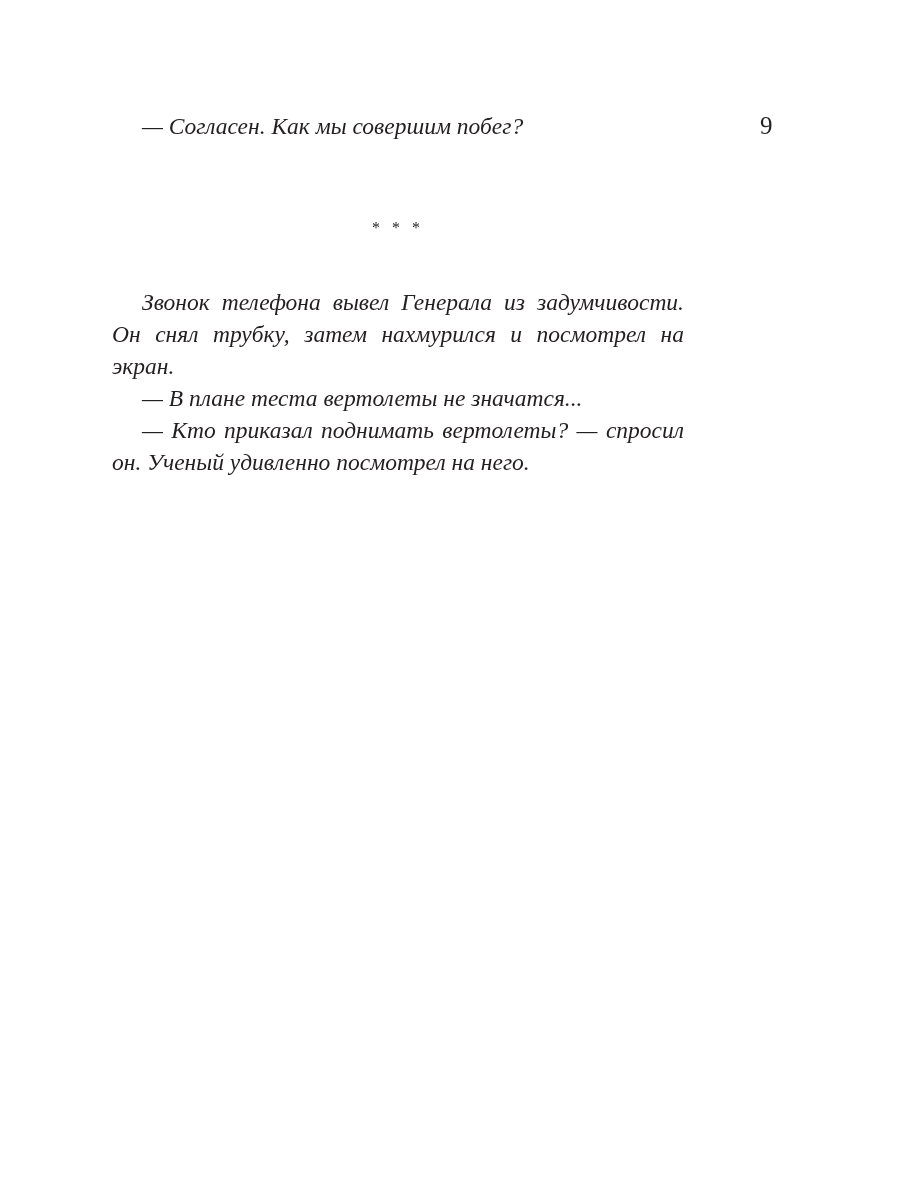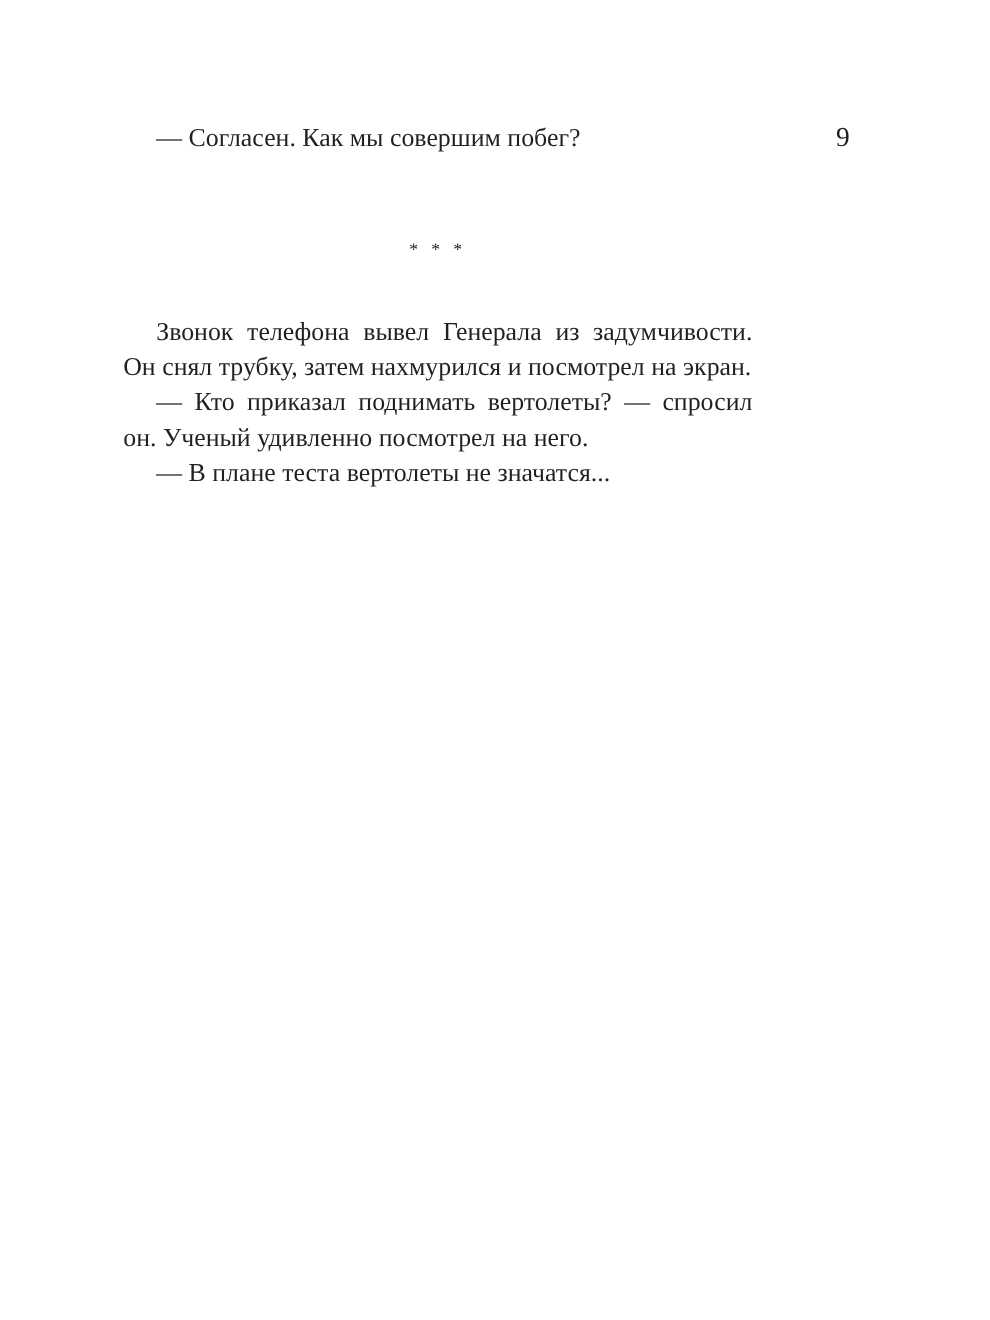--- a/index.html
+++ b/index.html
@@ -28,20 +28,21 @@
       width: 572px;
       font-size: 23.5px;
       line-height: 32px;
     }
     .block-top { top: 110px; }
     .block-bottom { top: 254px; margin-top: 32px; }
     .para {
       margin: 0;
       text-indent: 30px;
       text-align: justify;
+      font-style: italic;
     }
     .para.last-line-left {
       text-align-last: left;
     }
     .separator {
       position: absolute;
       left: 112px;
       width: 572px;
       top: 218px;
       text-align: center;
@@ -56,15 +57,15 @@
 <div class="page-number">9</div>
 
 <div class="text-block block-top">
   <p class="para last-line-left">— Согласен. Как мы совершим побег?</p>
 </div>
 
 <div class="separator">* * *</div>
 
 <div class="text-block block-bottom">
   <p class="para last-line-left">Звонок телефона вывел Генерала из задумчивости. Он снял трубку, затем нахмурился и посмотрел на экран.</p>
+  <p class="para last-line-left">— В плане теста вертолеты не значатся...</p>
   <p class="para last-line-left">— Кто приказал поднимать вертолеты? — спросил он. Ученый удивленно посмотрел на него.</p>
-  <p class="para last-line-left">— В плане теста вертолеты не значатся...</p>
 </div>
 
 </body></html>

